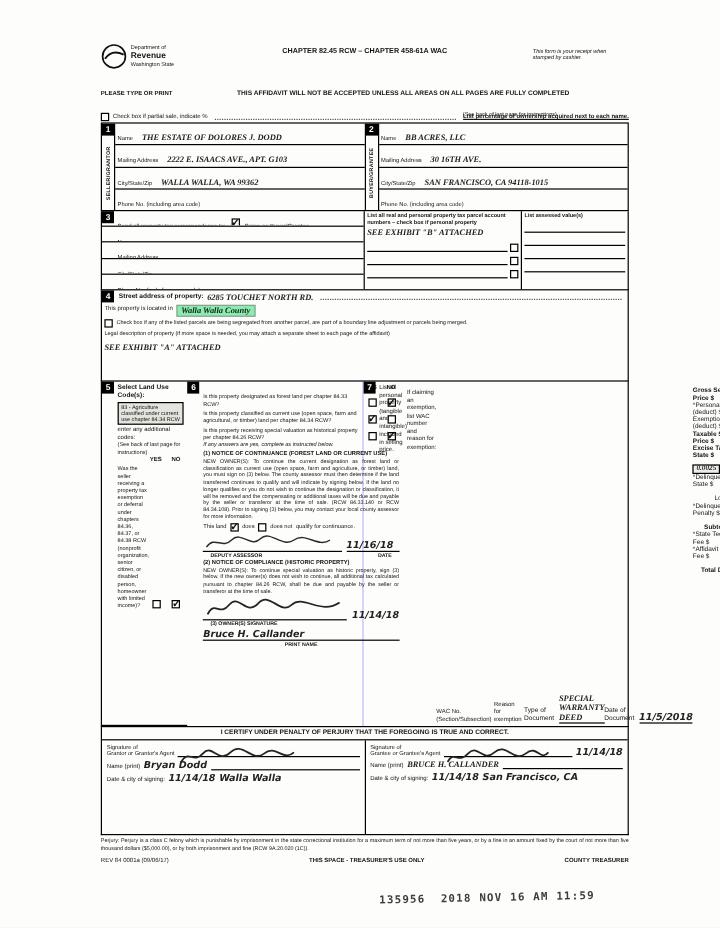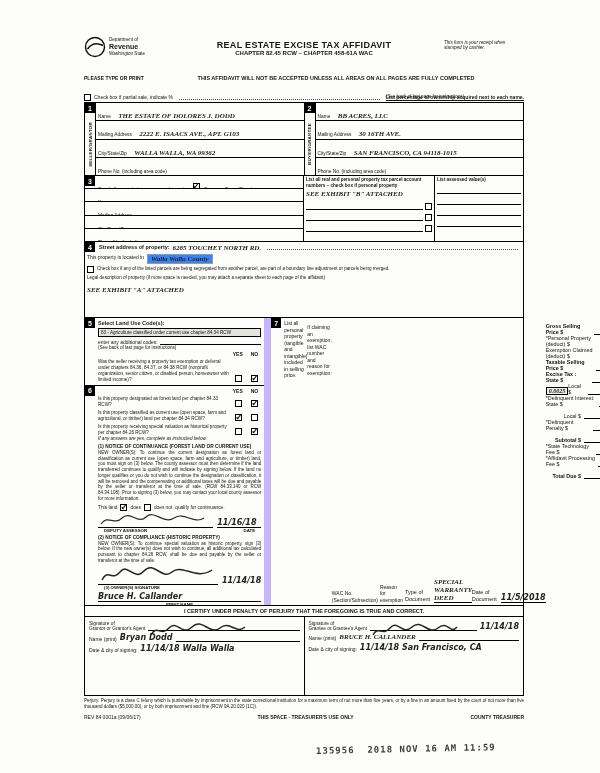--- a/index.html
+++ b/index.html
@@ -50,21 +50,21 @@
   .parcelcol{flex:1.5;border-right:1px solid #000;padding:1px 2px;display:flex;flex-direction:column}
   .prow{display:flex;align-items:flex-end;gap:2px;height:11px}
   .pl{flex:1;border-bottom:1px solid #000;height:8px}
   .assessedcol{flex:1;padding:1px 2px;display:flex;flex-direction:column}
   .arow{border-bottom:1px solid #000;height:11px}
   
   .sec4{height:76px;border:1px solid #000;border-top:none;position:relative;padding:1px 2px 1px 2px;display:flex;flex-direction:column}
   .s4row{display:flex;align-items:flex-start;gap:3px;padding:1px 0}
   
   .main{height:288px;border:1px solid #000;border-top:none;display:flex}
-  .lcol{width:218px;border-right:7px solid #c4b5fd;display:flex;flex-direction:column}
+  .lcol{width:218px;border-right:1px solid #c4b5fd;display:flex;}
   .sec5{position:relative;padding:2px 3px 2px 13px;border-bottom:1px solid #000}
   .codebox{border:1px solid #000;background:#e4e4df;padding:1px 2px;margin:1px 0;font-size:4.6px}
   .addl{display:flex;align-items:flex-end;gap:2px}
   .addl .pl{height:7px}
   .ynhead{display:flex;justify-content:flex-end;gap:8px;font-size:5px;font-weight:700;padding-right:3px}
   .qrow{display:flex;gap:3px;align-items:flex-end;margin-top:2px}
   .qtext{flex:1;font-size:4.6px;line-height:1.3}
   .qcells{display:flex;gap:9px;padding-right:3px;padding-bottom:1px}
   .sec6{position:relative;padding:2px 3px 2px 13px;flex:1;display:flex;flex-direction:column}
   .notice{font-size:4.5px;line-height:1.28;text-align:justify;margin-top:1px}
@@ -111,21 +111,20 @@
           <circle cx="11" cy="11" r="9.5" fill="none" stroke="#111" stroke-width="1.4"></circle>
           <path d="M3.5 13 C8 6.5 14 7 19 9.5" fill="none" stroke="#111" stroke-width="1.6"></path>
         </svg>
         <div>
           <div class="t45">Department of</div>
           <div class="t7 b">Revenue</div>
           <div class="t45">Washington State</div>
         </div>
       </div>
       <div class="titleblock">
-        <div class="title">REAL ESTATE EXCISE TAX AFFIDAVIT</div>
         <div class="t6 b">CHAPTER 82.45 RCW – CHAPTER 458-61A WAC</div>
       </div>
       <div class="receipt">This form is your receipt when stamped by cashier.</div>
     </div>
 
     <div class="metaA">
       <span class="t5 b tp">PLEASE TYPE OR PRINT</span>
       <span class="t55 b warn">THIS AFFIDAVIT WILL NOT BE ACCEPTED UNLESS ALL AREAS ON ALL PAGES ARE FULLY COMPLETED</span>
     </div>
     <div class="metaB">
@@ -237,21 +236,21 @@
 
     <div class="sec4">
       <div class="numbox">4</div>
       <div class="s4row" style="padding-left:12px">
         <span class="t55 b">Street address of property:</span>
         <span class="fill">6285 TOUCHET NORTH RD.</span>
         <span class="pline"></span>
       </div>
       <div class="s4row">
         <span class="t5">This property is located in</span>
-        <span class="fill" style="background:#3b82f6;padding:0 3px;border:1px solid #999">Walla Walla County</span>
+        <span class="fill" style="background:#86efac;padding:0 3px;border:1px solid #999">Walla Walla County</span>
       </div>
       <div class="s4row">
         <span class="cb" data-checked="false"></span>
         <span class="t45" style="flex:1">Check box if any of the listed parcels are being segregated from another parcel, are part of a boundary line adjustment or parcels being merged.</span>
       </div>
       <div class="s4row">
         <span class="t45">Legal description of property (if more space is needed, you may attach a separate sheet to each page of the affidavit)</span>
       </div>
       <div class="s4row" style="margin-top:3px">
         <span class="fill">SEE EXHIBIT "A" ATTACHED</span>

